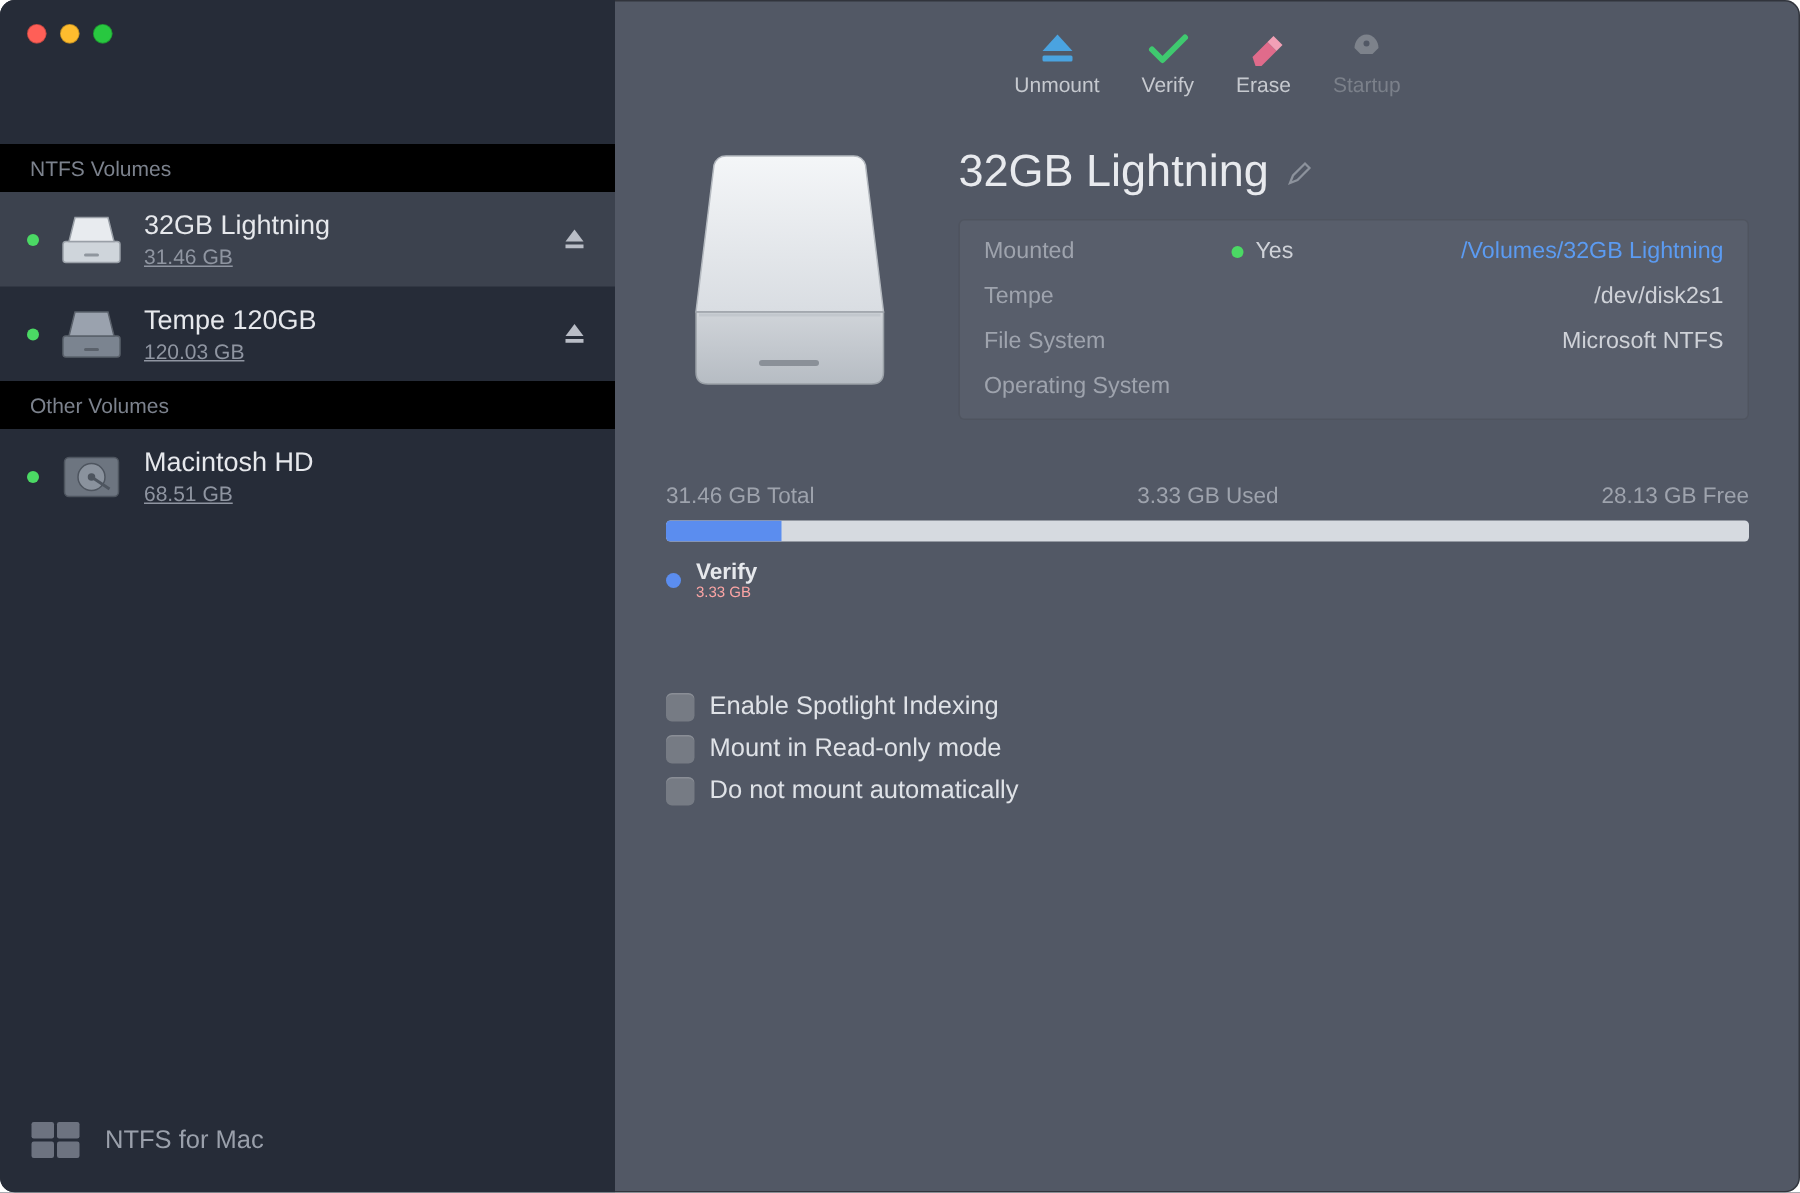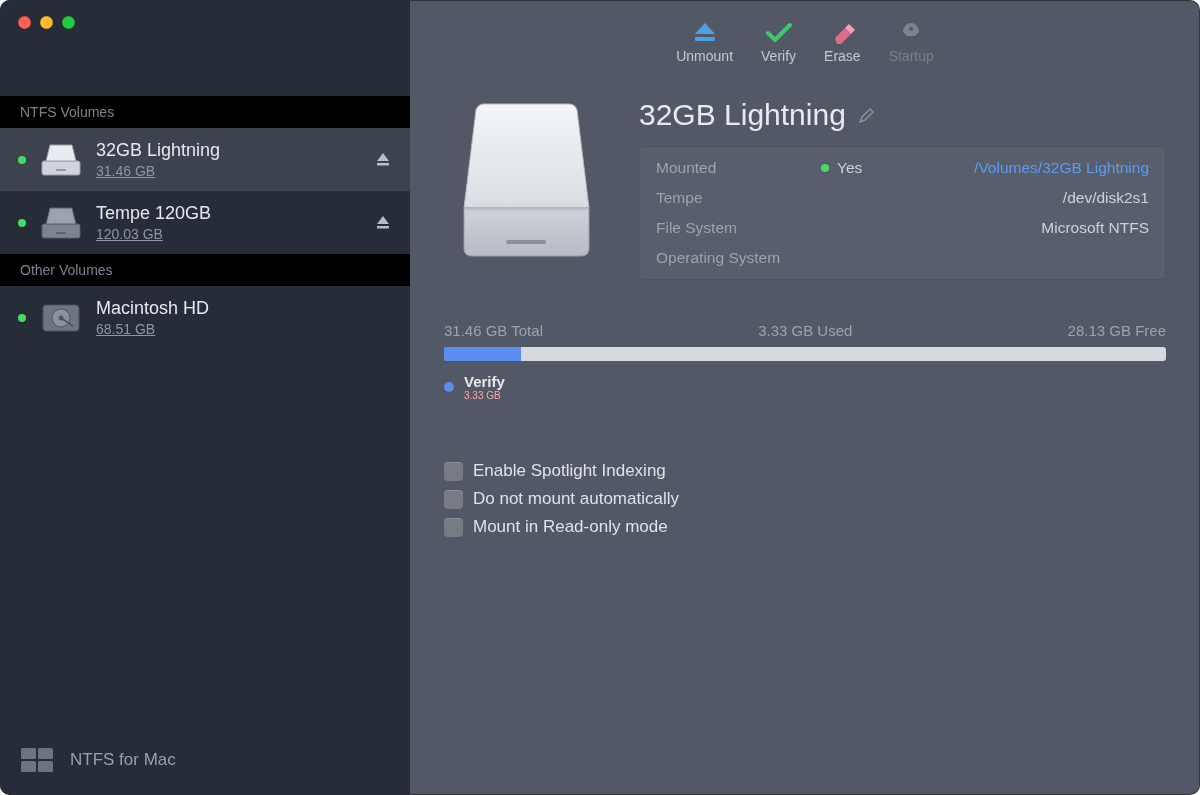--- a/index.html
+++ b/index.html
@@ -268,22 +268,22 @@
       </div>
     </div>
 
     <div class="options">
       <label class="opt">
         <span class="chk"></span>
         <span>Enable Spotlight Indexing</span>
       </label>
       <label class="opt">
         <span class="chk"></span>
-        <span>Do not mount automatically</span>
+        <span>Mount in Read-only mode</span>
       </label>
       <label class="opt">
         <span class="chk"></span>
-        <span>Mount in Read-only mode</span>
+        <span>Do not mount automatically</span>
       </label>
     </div>
 
   </div>
 </div>
 
 </body></html>

